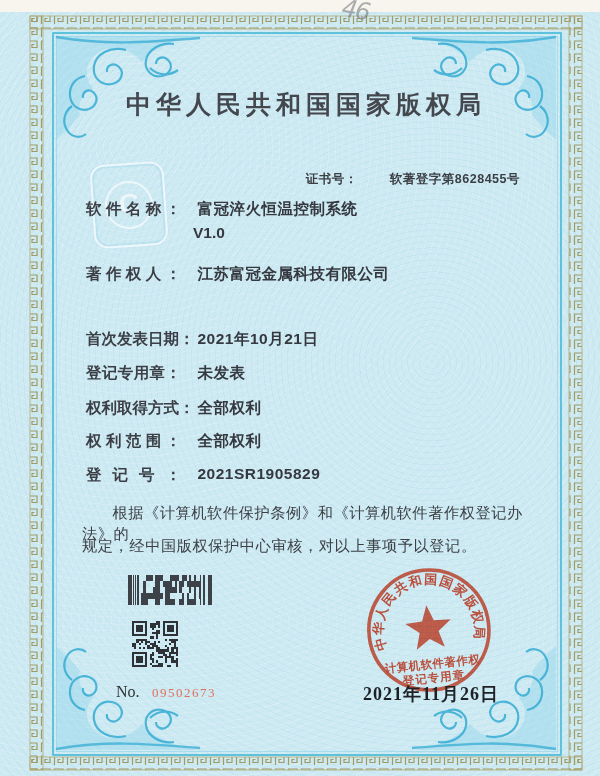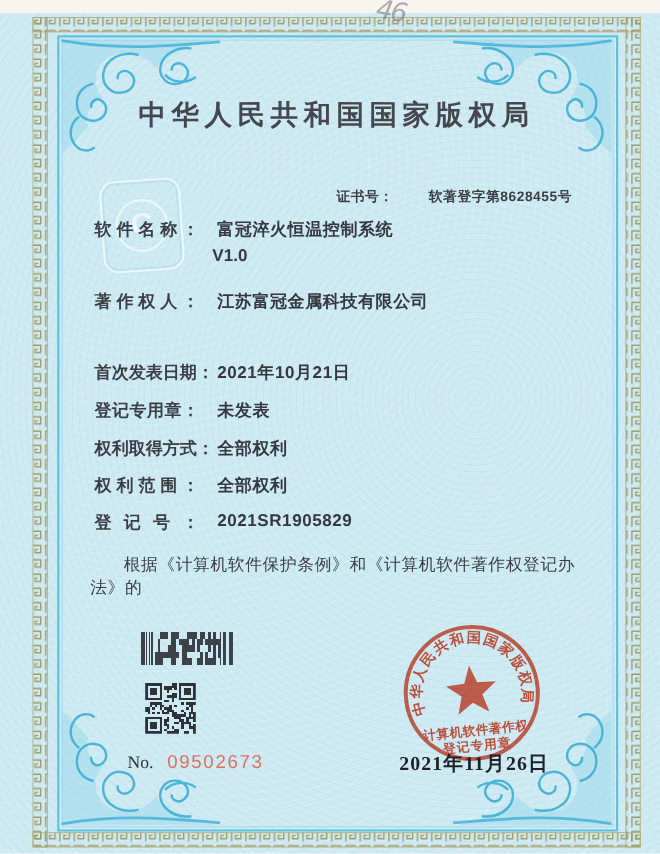--- a/index.html
+++ b/index.html
@@ -75,21 +75,21 @@
     display:inline-block;margin-left:12px;vertical-align:top;
     font-size:15.5px;font-weight:bold;color:#35393f;letter-spacing:.5px;text-align:center;
   }
   .subvalue{position:absolute;left:193px;font-size:15.5px;font-weight:bold;color:#35393f;}
   .statement{position:absolute;left:82px;width:462px;z-index:5;
     font-size:15.2px;font-weight:500;color:#3c4046;letter-spacing:.6px;}
   .barcode{position:absolute;left:128px;top:574px;z-index:5;}
   .qrcode{position:absolute;left:132px;top:621px;z-index:5;}
   .serial{position:absolute;left:116px;top:683px;z-index:7;white-space:nowrap;}
   .serial-label{font-family:"Liberation Serif",serif;font-size:16px;color:#2e3236;font-weight:500;margin-top:44px;}
-  .serial-number{font-family:Liberation Sans, sans-serif;font-size:17px;color:#e0705e;letter-spacing:1.5px;margin-left:8px;}
+  .serial-number{font-family:Liberation Serif, serif;font-size:13px;color:#e0705e;letter-spacing:1.5px;margin-left:8px;}
   .seal{position:absolute;left:364px;top:566px;width:130px;height:130px;z-index:6;
     transform:rotate(-6deg);mix-blend-mode:multiply;opacity:.92;}
   .issue-date{
     position:absolute;left:363px;top:682px;z-index:7;
     font-family:"Liberation Serif",serif;font-size:18px;font-weight:bold;
     color:#1d2126;letter-spacing:1px;white-space:nowrap;
   }
 </style>
 </head>
 <body>
@@ -186,20 +186,21 @@
       <span class="fvalue">全部权利</span>
     </div>
 
     <div class="row" style="top:465px">
       <span class="flabel">登记号：</span>
       <span class="fvalue">2021SR1905829</span>
     </div>
   </div>
 
   <div class="statement" style="top:503px;text-indent:2em;">根据《计算机软件保护条例》和《计算机软件著作权登记办法》的</div>
+  <div class="statement" style="top:536px;">规定，经中国版权保护中心审核，对以上事项予以登记。</div>
 
   <svg class="barcode" width="84" height="31" viewBox="0 0 84 30" xmlns="http://www.w3.org/2000/svg">
     <g id="barcode-bars" fill="#3c4248" shape-rendering="crispEdges">
         <rect x="0" y="0" width="4" height="30"></rect>
         <rect x="5" y="0" width="1" height="30"></rect>
         <rect x="7" y="0" width="1" height="30"></rect>
         <rect x="9" y="0" width="2" height="30"></rect>
         <rect x="72" y="0" width="1" height="30"></rect>
         <rect x="75" y="0" width="2" height="30"></rect>
         <rect x="80" y="0" width="4" height="30"></rect>

